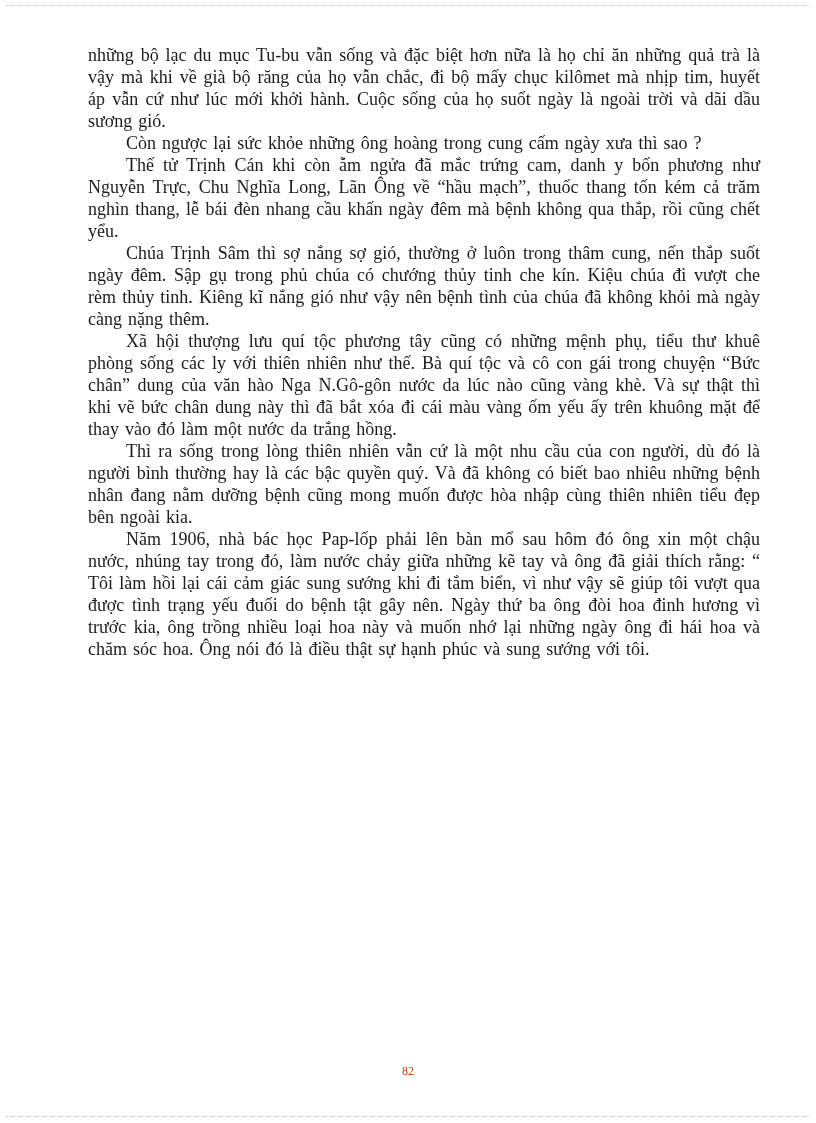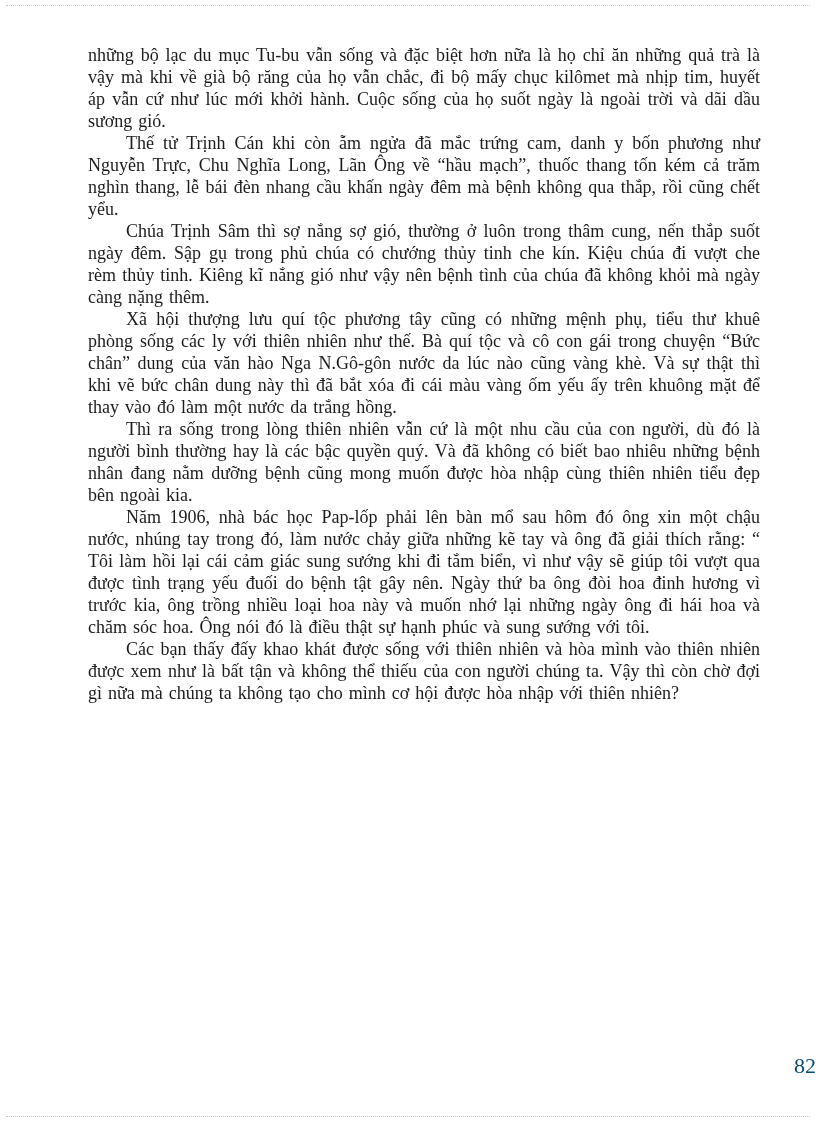--- a/index.html
+++ b/index.html
@@ -40,37 +40,37 @@
     word-spacing: 1.5px;
   }
   .para.no-indent {
     text-indent: 0;
   }
   .page-number {
     position: absolute;
     left: 0;
     right: 0;
     bottom: 44px;
-    text-align: right;
-    font-size: 22px;
-    color: #0c4a6e;
+    text-align: center;
+    font-size: 12px;
+    color: #c2410c;
   }
 </style>
 </head>
 <body>
 
 <div class="page">
   <div class="edge-line top"></div>
 
   <div class="text-block">
     <p class="para no-indent">những bộ lạc du mục Tu-bu vẫn sống và đặc biệt hơn nữa là họ chỉ ăn những quả trà là vậy mà khi về già bộ răng của họ vẫn chắc, đi bộ mấy chục kilômet mà nhịp tim, huyết áp vẫn cứ như lúc mới khởi hành. Cuộc sống của họ suốt ngày là ngoài trời và dãi dầu sương gió.</p>
+    <p class="para">Còn ngược lại sức khỏe những ông hoàng trong cung cấm ngày xưa thì sao ?</p>
     <p class="para">Thế tử Trịnh Cán khi còn ẵm ngửa đã mắc trứng cam, danh y bốn phương như Nguyễn Trực, Chu Nghĩa Long, Lãn Ông về “hầu mạch”, thuốc thang tốn kém cả trăm nghìn thang, lễ bái đèn nhang cầu khấn ngày đêm mà bệnh không qua thắp, rồi cũng chết yểu.</p>
     <p class="para">Chúa Trịnh Sâm thì sợ nắng sợ gió, thường ở luôn trong thâm cung, nến thắp suốt ngày đêm. Sập gụ trong phủ chúa có chướng thủy tinh che kín. Kiệu chúa đi vượt che rèm thủy tinh. Kiêng kĩ nắng gió như vậy nên bệnh tình của chúa đã không khỏi mà ngày càng nặng thêm.</p>
     <p class="para">Xã hội thượng lưu quí tộc phương tây cũng có những mệnh phụ, tiểu thư khuê phòng sống các ly với thiên nhiên như thế. Bà quí tộc và cô con gái trong chuyện “Bức chân” dung của văn hào Nga N.Gô-gôn nước da lúc nào cũng vàng khè. Và sự thật thì khi vẽ bức chân dung này thì đã bắt xóa đi cái màu vàng ốm yếu ấy trên khuông mặt để thay vào đó làm một nước da trắng hồng.</p>
     <p class="para">Thì ra sống trong lòng thiên nhiên vẫn cứ là một nhu cầu của con người, dù đó là người bình thường hay là các bậc quyền quý. Và đã không có biết bao nhiêu những bệnh nhân đang nằm dưỡng bệnh cũng mong muốn được hòa nhập cùng thiên nhiên tiểu đẹp bên ngoài kia.</p>
     <p class="para">Năm 1906, nhà bác học Pap-lốp phải lên bàn mổ sau hôm đó ông xin một chậu nước, nhúng tay trong đó, làm nước chảy giữa những kẽ tay và ông đã giải thích rằng: “ Tôi làm hồi lại cái cảm giác sung sướng khi đi tắm biển, vì như vậy sẽ giúp tôi vượt qua được tình trạng yếu đuối do bệnh tật gây nên. Ngày thứ ba ông đòi hoa đinh hương vì trước kia, ông trồng nhiều loại hoa này và muốn nhớ lại những ngày ông đi hái hoa và chăm sóc hoa. Ông nói đó là điều thật sự hạnh phúc và sung sướng với tôi.</p>
-    <p class="para">Các bạn thấy đấy khao khát được sống với thiên nhiên và hòa mình vào thiên nhiên được xem như là bất tận và không thể thiếu của con người chúng ta. Vậy thì còn chờ đợi gì nữa mà chúng ta không tạo cho mình cơ hội được hòa nhập với thiên nhiên?</p>
   </div>
 
   <div class="page-number">82</div>
 
   <div class="edge-line bottom"></div>
 </div>
 
 </body></html>

